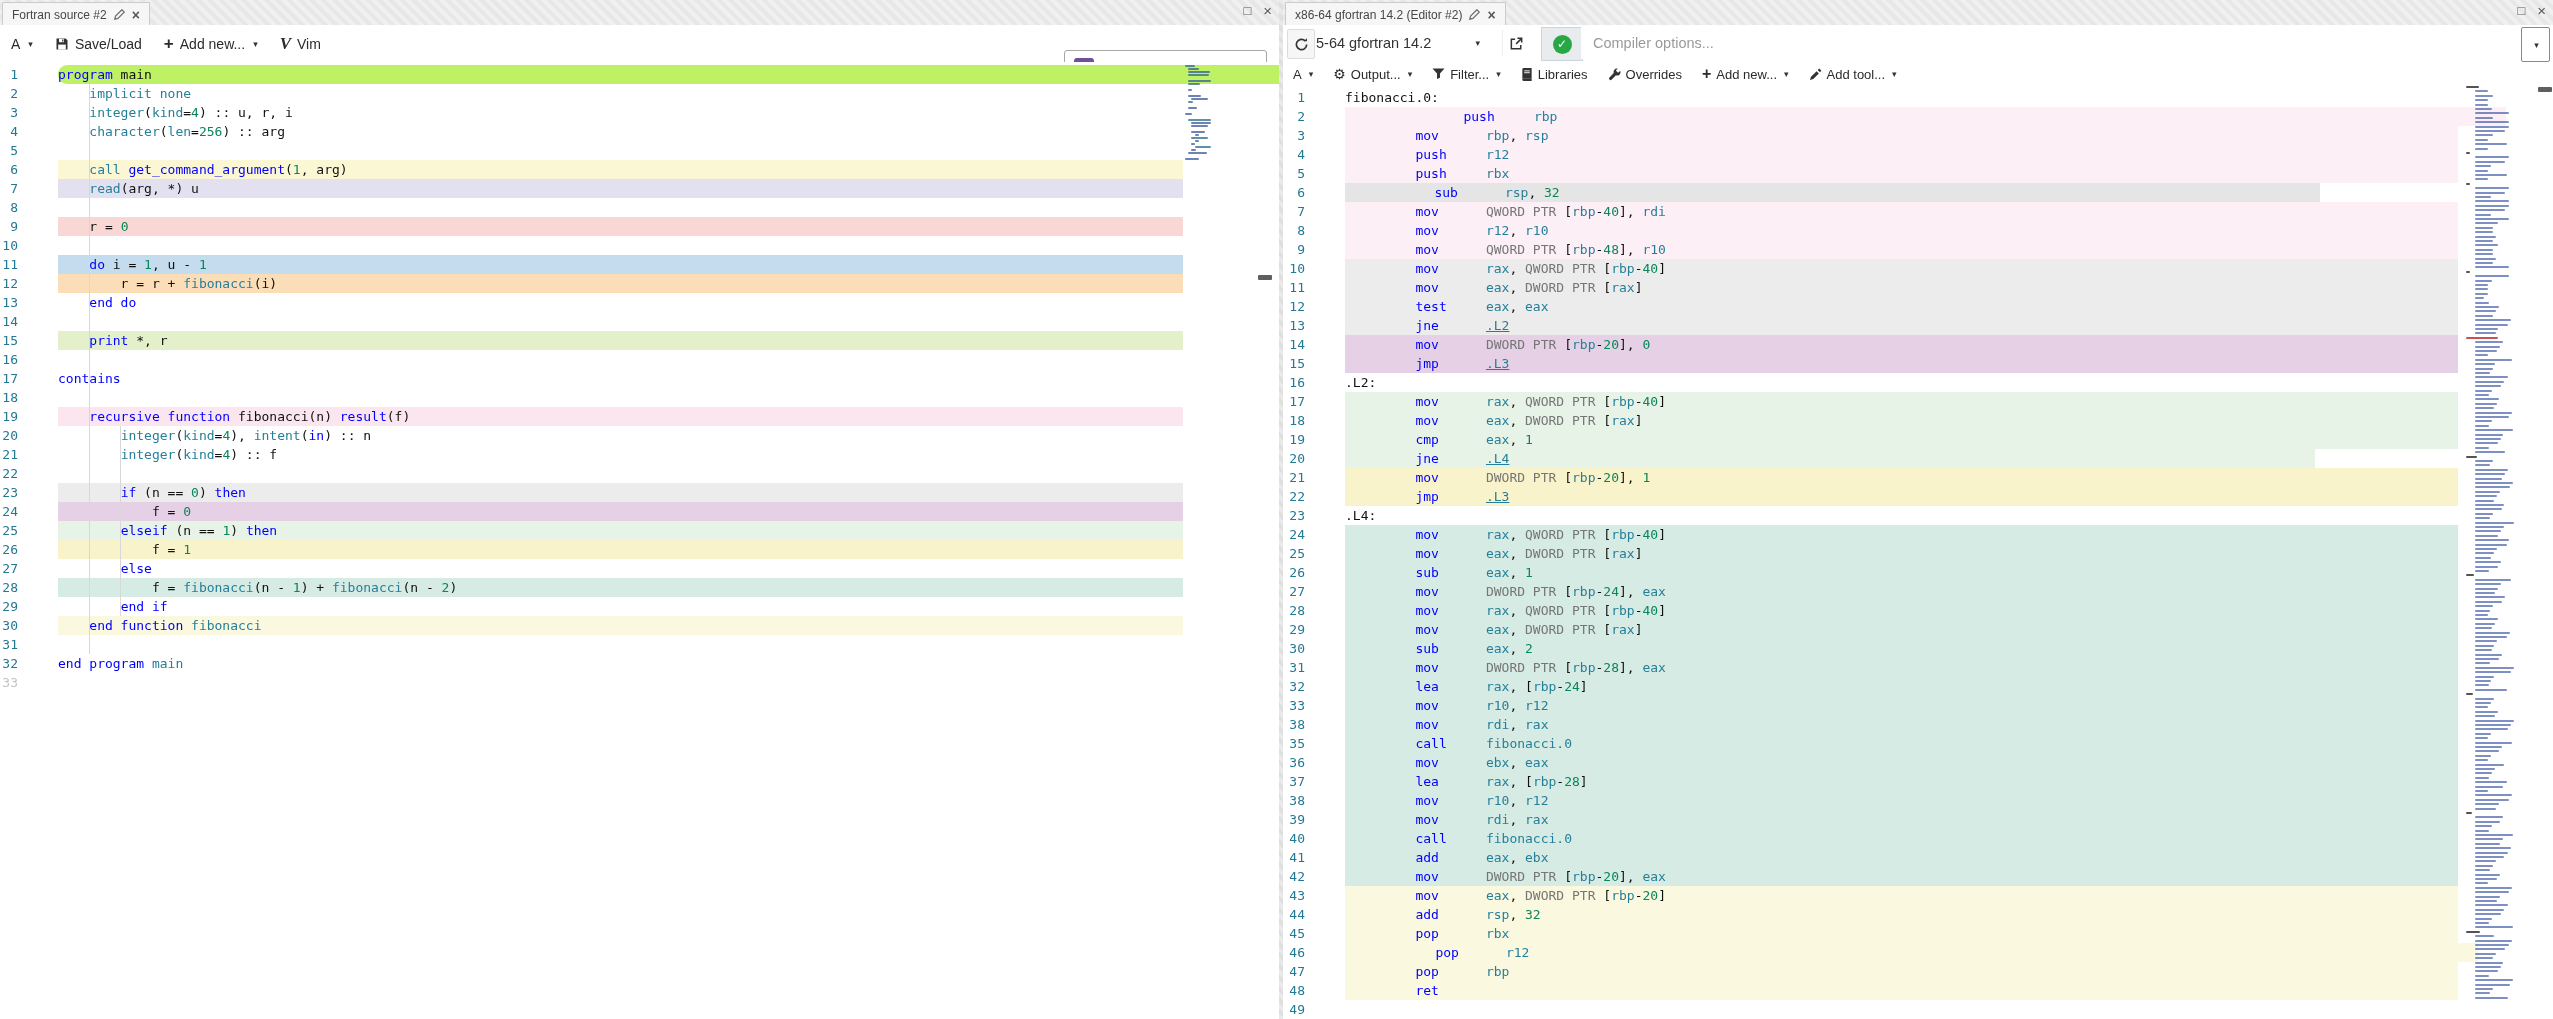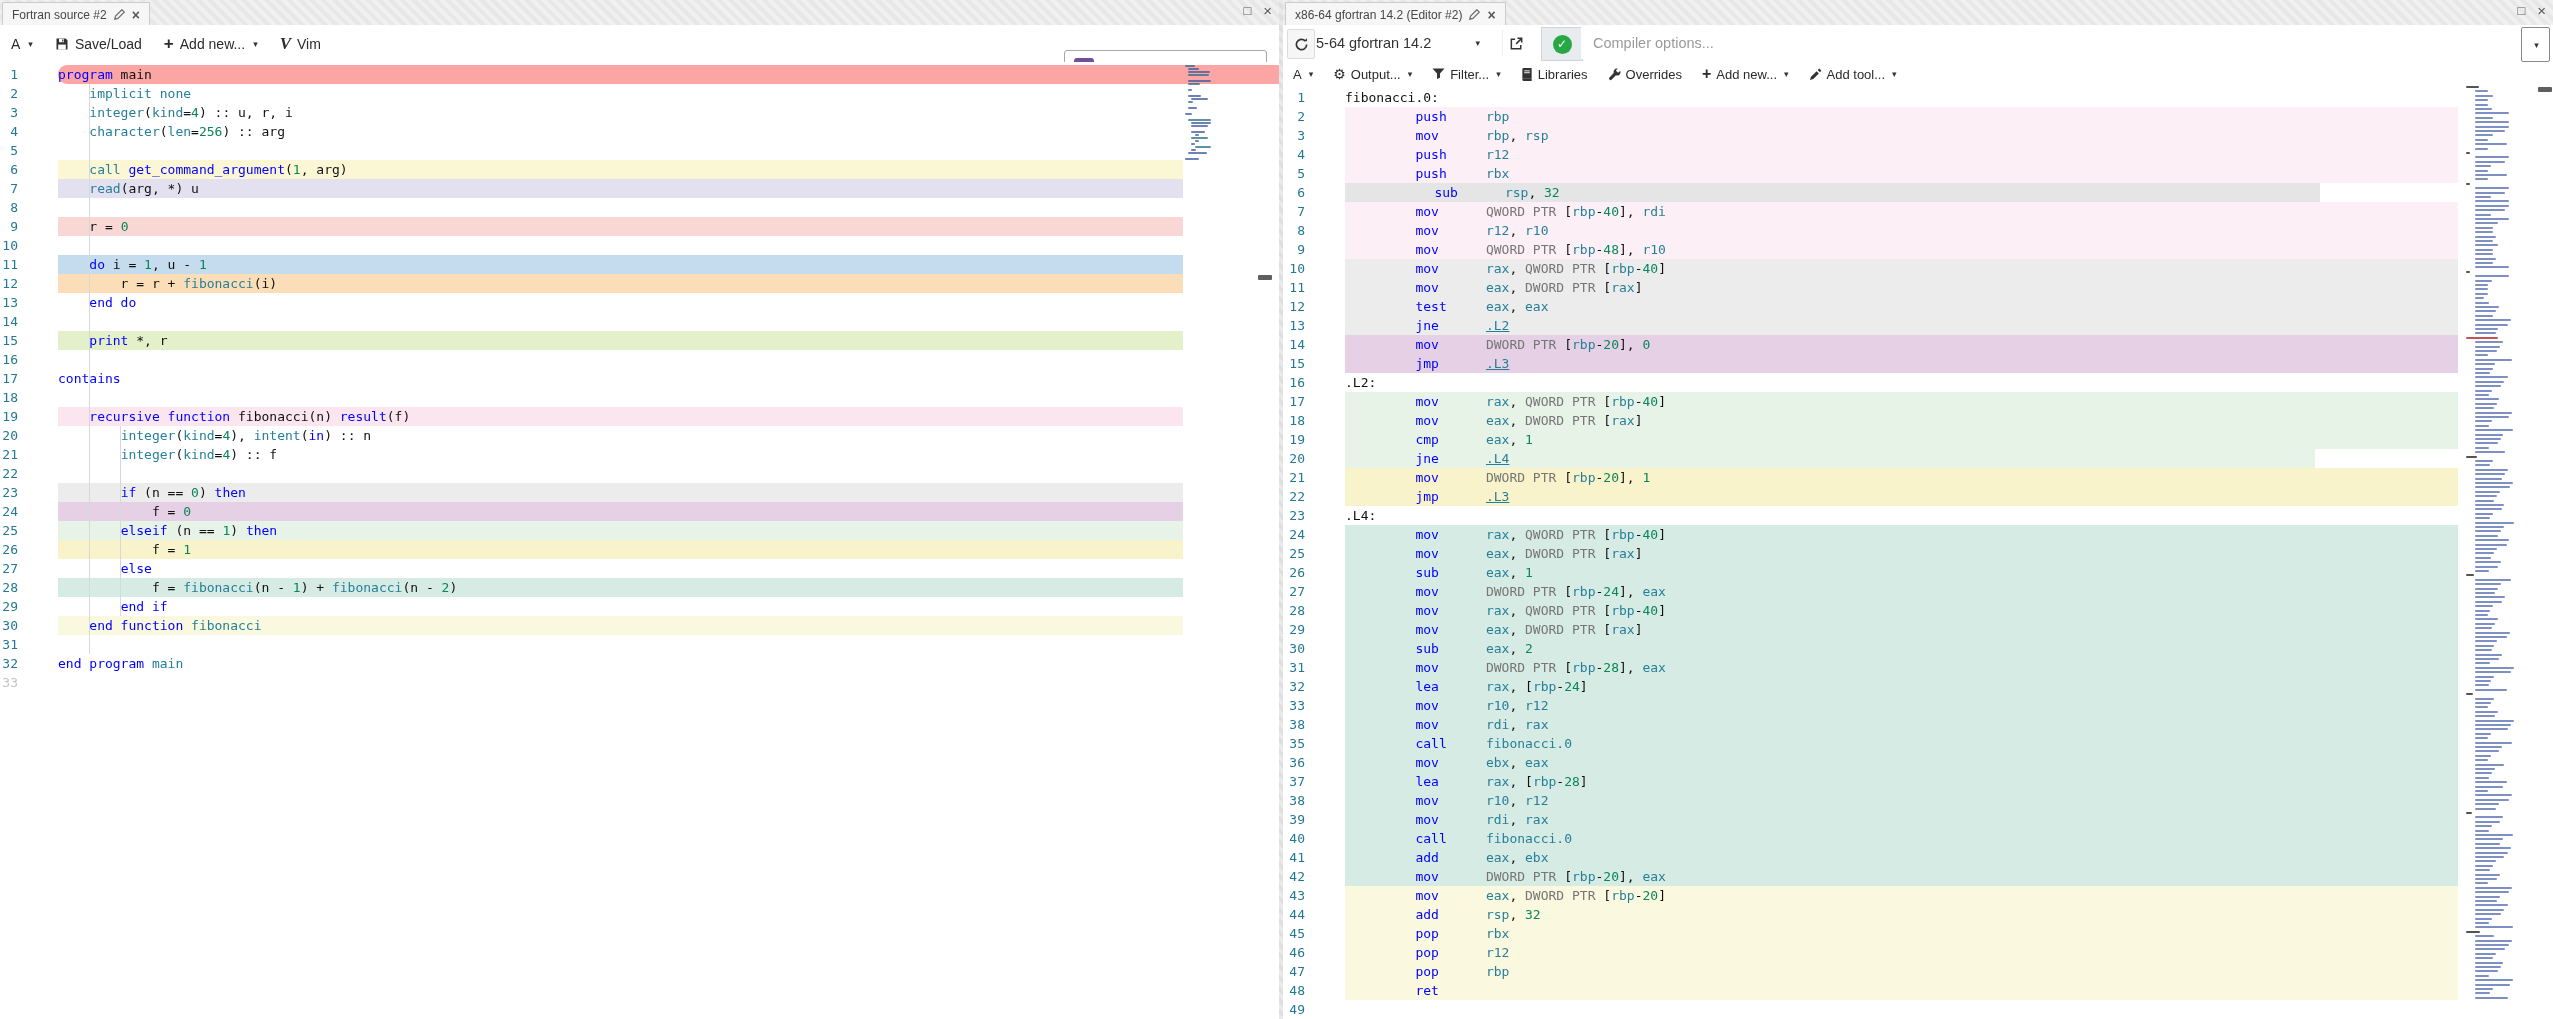--- a/index.html
+++ b/index.html
@@ -165,21 +165,21 @@
         <div class="ln">26</div>
         <div class="ln">27</div>
         <div class="ln">28</div>
         <div class="ln">29</div>
         <div class="ln">30</div>
         <div class="ln">31</div>
         <div class="ln">32</div>
         <div class="ln dim">33</div>
       </div>
     <div class="content" id="src-content" style="left:58px;top:3px;">
-        <div class="code-line" style="width: 1231px; background: #fca5a5; border-radius: 9px;"><span class="s-k">program</span><span class="s-d"> main</span></div>
+        <div class="code-line" style="width: 1231px; background: #bef264; border-radius: 9px;"><span class="s-k">program</span><span class="s-d"> main</span></div>
         <div class="code-line" style="width: 1125px;"><span class="s-d">    </span><span class="s-t">implicit none</span></div>
         <div class="code-line" style="width: 1125px;"><span class="s-d">    </span><span class="s-t">integer</span><span class="s-d">(</span><span class="s-t">kind</span><span class="s-d">=</span><span class="s-n">4</span><span class="s-d">) :: u, r, i</span></div>
         <div class="code-line" style="width: 1125px;"><span class="s-d">    </span><span class="s-t">character</span><span class="s-d">(</span><span class="s-t">len</span><span class="s-d">=</span><span class="s-n">256</span><span class="s-d">) :: arg</span></div>
         <div class="code-line" style="width: 1125px;"></div>
         <div class="code-line" style="width: 1125px; background: rgb(251, 247, 213);"><span class="s-d">    </span><span class="s-t">call </span><span class="s-k">get_command_argument</span><span class="s-d">(</span><span class="s-n">1</span><span class="s-d">, arg)</span></div>
         <div class="code-line" style="width: 1125px; background: rgb(227, 225, 240);"><span class="s-d">    </span><span class="s-t">read</span><span class="s-d">(arg, *) u</span></div>
         <div class="code-line" style="width: 1125px;"></div>
         <div class="code-line" style="width: 1125px; background: rgb(248, 215, 213);"><span class="s-d">    r = </span><span class="s-n">0</span></div>
         <div class="code-line" style="width: 1125px;"></div>
         <div class="code-line" style="width: 1125px; background: rgb(197, 220, 239);"><span class="s-d">    </span><span class="s-k">do</span><span class="s-d"> i = </span><span class="s-n">1</span><span class="s-d">, u - </span><span class="s-n">1</span></div>
@@ -383,21 +383,21 @@
         <div class="ln">43</div>
         <div class="ln">44</div>
         <div class="ln">45</div>
         <div class="ln">46</div>
         <div class="ln">47</div>
         <div class="ln">48</div>
         <div class="ln">49</div>
       </div>
     <div class="content" id="asm-content" style="left:62px;top:2px;">
         <div class="code-line" style="width: 1113px;"><span class="s-d">fibonacci.0:</span></div>
-        <div class="code-line" style="width: 1113px; background: rgb(252, 239, 245);"><span class="s-d">         </span><span class="s-k">push     </span><span class="s-t">rbp</span></div>
+        <div class="code-line" style="width: 1113px; background: rgb(252, 239, 245); padding-left: 48px;"><span class="s-d">         </span><span class="s-k">push     </span><span class="s-t">rbp</span></div>
         <div class="code-line" style="width: 1113px; background: rgb(252, 239, 245);"><span class="s-d">         </span><span class="s-k">mov      </span><span class="s-t">rbp</span><span class="s-d">, </span><span class="s-t">rsp</span></div>
         <div class="code-line" style="width: 1113px; background: rgb(252, 239, 245);"><span class="s-d">         </span><span class="s-k">push     </span><span class="s-t">r12</span></div>
         <div class="code-line" style="width: 1113px; background: rgb(252, 239, 245);"><span class="s-d">         </span><span class="s-k">push     </span><span class="s-t">rbx</span></div>
         <div class="code-line" style="width: 956px; background: #e5e5e5; padding-left: 19px;"><span class="s-d">         </span><span class="s-k">sub      </span><span class="s-t">rsp</span><span class="s-d">, </span><span class="s-n">32</span></div>
         <div class="code-line" style="width: 1113px; background: rgb(252, 239, 245);"><span class="s-d">         </span><span class="s-k">mov      </span><span class="s-g">QWORD PTR </span><span class="s-d">[</span><span class="s-t">rbp</span><span class="s-d">-</span><span class="s-n">40</span><span class="s-d">], </span><span class="s-t">rdi</span></div>
         <div class="code-line" style="width: 1113px; background: rgb(252, 239, 245);"><span class="s-d">         </span><span class="s-k">mov      </span><span class="s-t">r12</span><span class="s-d">, </span><span class="s-t">r10</span></div>
         <div class="code-line" style="width: 1113px; background: rgb(252, 239, 245);"><span class="s-d">         </span><span class="s-k">mov      </span><span class="s-g">QWORD PTR </span><span class="s-d">[</span><span class="s-t">rbp</span><span class="s-d">-</span><span class="s-n">48</span><span class="s-d">], </span><span class="s-t">r10</span></div>
         <div class="code-line" style="width: 1113px; background: rgb(236, 236, 236);"><span class="s-d">         </span><span class="s-k">mov      </span><span class="s-t">rax</span><span class="s-d">, </span><span class="s-g">QWORD PTR </span><span class="s-d">[</span><span class="s-t">rbp</span><span class="s-d">-</span><span class="s-n">40</span><span class="s-d">]</span></div>
         <div class="code-line" style="width: 1113px; background: rgb(236, 236, 236);"><span class="s-d">         </span><span class="s-k">mov      </span><span class="s-t">eax</span><span class="s-d">, </span><span class="s-g">DWORD PTR </span><span class="s-d">[</span><span class="s-t">rax</span><span class="s-d">]</span></div>
         <div class="code-line" style="width: 1113px; background: rgb(236, 236, 236);"><span class="s-d">         </span><span class="s-k">test     </span><span class="s-t">eax</span><span class="s-d">, </span><span class="s-t">eax</span></div>
@@ -427,21 +427,21 @@
         <div class="code-line" style="width: 1113px; background: rgb(214, 235, 228);"><span class="s-d">         </span><span class="s-k">mov      </span><span class="s-t">ebx</span><span class="s-d">, </span><span class="s-t">eax</span></div>
         <div class="code-line" style="width: 1113px; background: rgb(214, 235, 228);"><span class="s-d">         </span><span class="s-k">lea      </span><span class="s-t">rax</span><span class="s-d">, [</span><span class="s-t">rbp</span><span class="s-d">-</span><span class="s-n">28</span><span class="s-d">]</span></div>
         <div class="code-line" style="width: 1113px; background: rgb(214, 235, 228);"><span class="s-d">         </span><span class="s-k">mov      </span><span class="s-t">r10</span><span class="s-d">, </span><span class="s-t">r12</span></div>
         <div class="code-line" style="width: 1113px; background: rgb(214, 235, 228);"><span class="s-d">         </span><span class="s-k">mov      </span><span class="s-t">rdi</span><span class="s-d">, </span><span class="s-t">rax</span></div>
         <div class="code-line" style="width: 1113px; background: rgb(214, 235, 228);"><span class="s-d">         </span><span class="s-k">call     </span><span class="s-t">fibonacci.0</span></div>
         <div class="code-line" style="width: 1113px; background: rgb(214, 235, 228);"><span class="s-d">         </span><span class="s-k">add      </span><span class="s-t">eax</span><span class="s-d">, </span><span class="s-t">ebx</span></div>
         <div class="code-line" style="width: 1113px; background: rgb(214, 235, 228);"><span class="s-d">         </span><span class="s-k">mov      </span><span class="s-g">DWORD PTR </span><span class="s-d">[</span><span class="s-t">rbp</span><span class="s-d">-</span><span class="s-n">20</span><span class="s-d">], </span><span class="s-t">eax</span></div>
         <div class="code-line" style="width: 1113px; background: rgb(250, 248, 223);"><span class="s-d">         </span><span class="s-k">mov      </span><span class="s-t">eax</span><span class="s-d">, </span><span class="s-g">DWORD PTR </span><span class="s-d">[</span><span class="s-t">rbp</span><span class="s-d">-</span><span class="s-n">20</span><span class="s-d">]</span></div>
         <div class="code-line" style="width: 1113px; background: rgb(250, 248, 223);"><span class="s-d">         </span><span class="s-k">add      </span><span class="s-t">rsp</span><span class="s-d">, </span><span class="s-n">32</span></div>
         <div class="code-line" style="width: 1113px; background: rgb(250, 248, 223);"><span class="s-d">         </span><span class="s-k">pop      </span><span class="s-t">rbx</span></div>
-        <div class="code-line" style="width: 1113px; background: rgb(250, 248, 223);"><span class="s-d">         </span><span class="s-k">pop      </span><span class="s-t">r12</span></div>
+        <div class="code-line" style="width: 1113px; background: rgb(250, 248, 223); padding-left: 20px;"><span class="s-d">         </span><span class="s-k">pop      </span><span class="s-t">r12</span></div>
         <div class="code-line" style="width: 1113px; background: rgb(250, 248, 223);"><span class="s-d">         </span><span class="s-k">pop      </span><span class="s-t">rbp</span></div>
         <div class="code-line" style="width: 1113px; background: rgb(250, 248, 223);"><span class="s-d">         </span><span class="s-k">ret      </span></div>
       </div>
     <div class="minimap" id="asm-minimap" style="left:1183px;top:0;width:55px;height:933px;">
         <div class="mm-bar" style="left: 0px; top: 0px; width: 12.6px; background: rgba(40, 40, 40, 0.8);"></div>
         <div class="mm-bar" style="left: 9px; top: 4.4px; width: 12.6px; background: rgba(70, 95, 170, 0.7);"></div>
         <div class="mm-bar" style="left: 9px; top: 8.8px; width: 17.85px; background: rgba(70, 95, 170, 0.7);"></div>
         <div class="mm-bar" style="left: 9px; top: 13.2px; width: 12.6px; background: rgba(70, 95, 170, 0.7);"></div>
         <div class="mm-bar" style="left: 9px; top: 17.6px; width: 12.6px; background: rgba(70, 95, 170, 0.7);"></div>
         <div class="mm-bar" style="left: 9px; top: 22px; width: 16.8px; background: rgba(70, 95, 170, 0.7);"></div>

